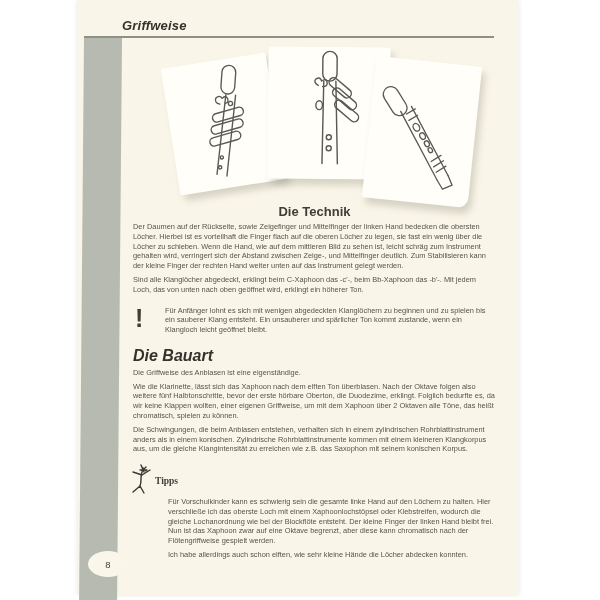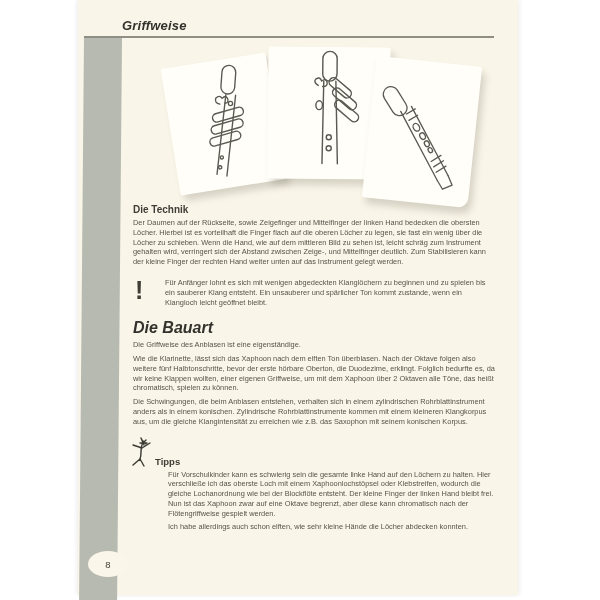--- a/index.html
+++ b/index.html
@@ -44,37 +44,38 @@
   .card2{left:190px;top:47px;width:122px;height:132px;transform:rotate(0.5deg);}
   .card3{left:291px;top:61px;width:106px;height:142px;transform:rotate(6deg);border-bottom-right-radius:10px;}
   .sketch{stroke:#5a5a52;stroke-width:1.3;fill:none;stroke-linecap:round;stroke-linejoin:round;}
   
   .content{
     position:absolute;left:55px;top:203px;width:363px;
     color:#56534b;font-size:7.4px;line-height:1.32;
   }
   .content p{margin:0 0 4px 0;}
   h2.sec{
-    margin:0 0 2px 0;font-size:10px;font-weight:bold;color:#3f3d36;
+    margin:0 0 2px 0;font-size:13px;font-weight:bold;color:#3f3d36;
     font-style:normal;
+    text-align:center;
   }
   h2.big{
     margin:9px 0 2px 0;font-size:16px;font-weight:bold;font-style:italic;
     color:#33322c;
   }
   .note-row{
     display:flex;margin:11px 0 10px 0;
   }
   .note-mark{
     flex:0 0 30px;font-size:25px;font-weight:900;color:#3f3d36;
     line-height:1;padding-left:2px;
   }
   .note-text{flex:1;padding-right:2px;}
   .tipps-head{
-    display:flex;align-items:flex-end;margin:10px 0 1px 0;
+    display:flex;align-items:center;margin:10px 0 1px 0;font-family:Liberation Serif, serif;
   }
   .tipps-icon{flex:0 0 26px;margin-left:-4px;}
   .tipps-title{font-size:9.5px;font-weight:bold;color:#3f3d36;padding-top:3px;}
   .tipps-body{margin-left:35px;}
 </style>
 </head>
 <body>
 
 <div class="page">
 
@@ -130,20 +131,21 @@
         <path d="M62 98 l9 -7 M65 103 l9 -7 M68 108 l9 -7"></path>
         <path d="M70 116 l6 8 9 -5 -5 -9"></path>
       </g>
     </svg>
   </div>
 
   <div class="content">
 
     <h2 class="sec">Die Technik</h2>
     <p>Der Daumen auf der Rückseite, sowie Zeigefinger und Mittelfinger der linken Hand bedecken die obersten Löcher. Hierbei ist es vorteilhaft die Finger flach auf die oberen Löcher zu legen, sie fast ein wenig über die Löcher zu schieben. Wenn die Hand, wie auf dem mittleren Bild zu sehen ist, leicht schräg zum Instrument gehalten wird, verringert sich der Abstand zwischen Zeige-, und Mittelfinger deutlich. Zum Stabilisieren kann der kleine Finger der rechten Hand weiter unten auf das Instrument gelegt werden.</p>
+    <p>Sind alle Klanglöcher abgedeckt, erklingt beim C-Xaphoon das -c'-, beim Bb-Xaphoon das -b'-. Mit jedem Loch, das von unten nach oben geöffnet wird, erklingt ein höherer Ton.</p>
 
     <div class="note-row">
       <div class="note-mark">!</div>
       <div class="note-text">Für Anfänger lohnt es sich mit wenigen abgedeckten Klanglöchern zu beginnen und zu spielen bis ein sauberer Klang entsteht. Ein unsauberer und spärlicher Ton kommt zustande, wenn ein Klangloch leicht geöffnet bleibt.</div>
     </div>
 
     <h2 class="big">Die Bauart</h2>
     <p>Die Griffweise des Anblasen ist eine eigenständige.</p>
     <p>Wie die Klarinette, lässt sich das Xaphoon nach dem elften Ton überblasen. Nach der Oktave folgen also weitere fünf Halbtonschritte, bevor der erste hörbare Oberton, die Duodezime, erklingt. Folglich bedurfte es, da wir keine Klappen wollten, einer eigenen Griffweise, um mit dem Xaphoon über 2 Oktaven alle Töne, das heißt chromatisch, spielen zu können.</p>
     <p>Die Schwingungen, die beim Anblasen entstehen, verhalten sich in einem zylindrischen Rohrblattinstrument anders als in einem konischen. Zylindrische Rohrblattinstrumente kommen mit einem kleineren Klangkorpus aus, um die gleiche Klangintensität zu erreichen wie z.B. das Saxophon mit seinem konischen Korpus.</p>

